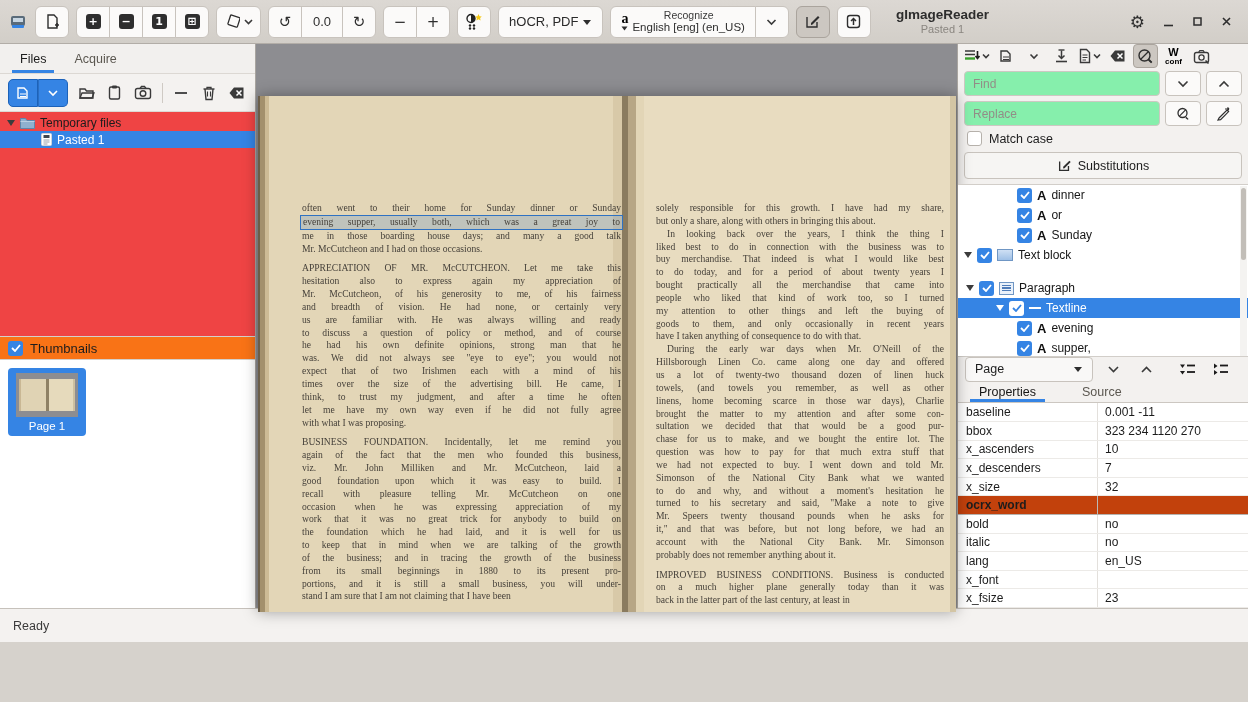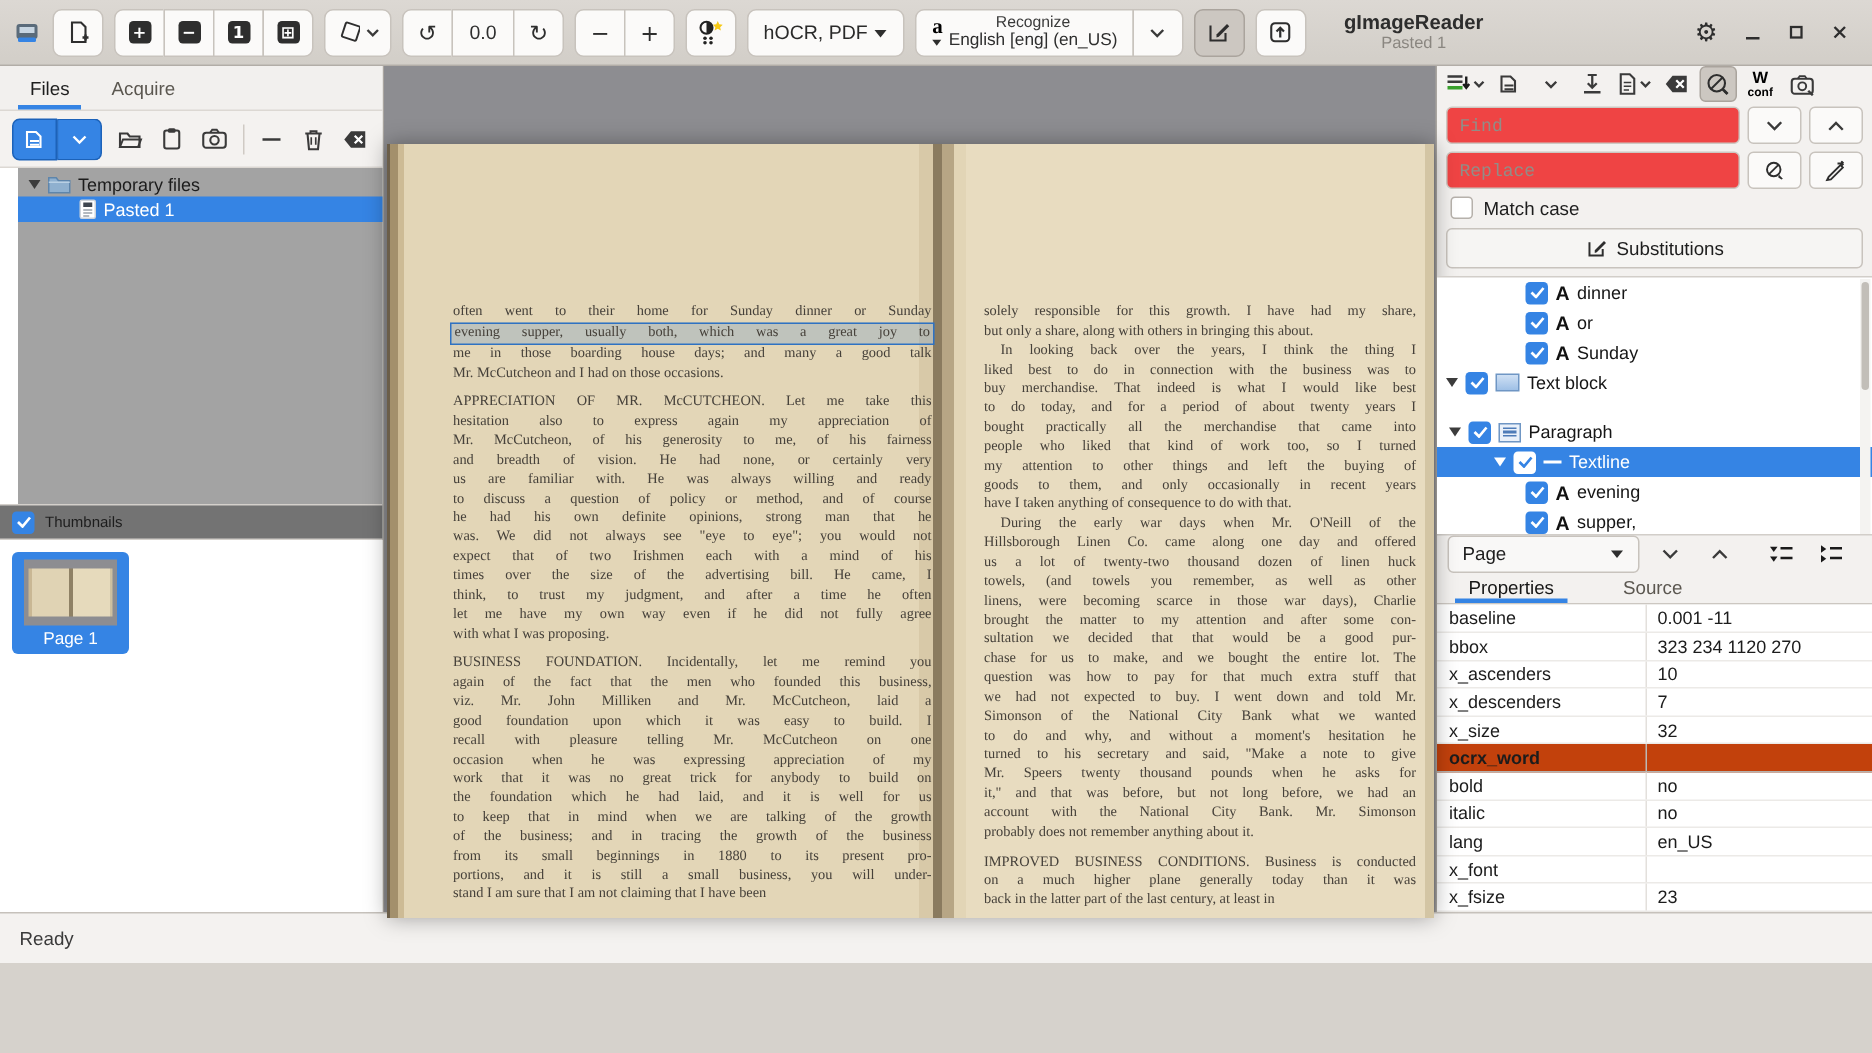--- a/index.html
+++ b/index.html
@@ -39,26 +39,26 @@
   .lp-tab { padding:0 14px; display:flex; align-items:center; font-size:12.5px; color:#5b5750; position:relative; }
   .lp-tab.active { color:#1d1d1d; }
   .lp-tab.active::after { content:""; position:absolute; left:6px; right:6px; bottom:0; height:3px; background:#3584e4; }
   .lp-toolbar { height:38px; display:flex; align-items:center; gap:9px; padding:0 8px; background:#f4f2f0; border-bottom:1px solid #dcd8d3; }
   .blue-split { display:flex; }
   .blue-btn { background:#3584e4; border:1px solid #1c62b9; height:28px; min-width:30px; display:flex; align-items:center; justify-content:center; }
   .blue-btn:first-child { border-radius:5px 0 0 5px; }
   .blue-btn:last-child { border-radius:0 5px 5px 0; border-left:1px solid #2a6fc4; }
   .lp-ico { width:26px; height:26px; display:flex; align-items:center; justify-content:center; }
   .vsep { width:1px; height:20px; background:#cfcac4; }
-  .lp-tree { height:224px; background:#a3a3a3; font-size:12px; color:#1c1c1c; padding-top:2px;margin-left:12px; }
+  .lp-tree { height:224px; background:#ef4444; font-size:12px; color:#1c1c1c; padding-top:2px; }
   .ltrow { height:17px; display:flex; align-items:center; gap:4px; }
   .ltrow.selected { background:#3584e4; color:#fff; }
   .exp { width:0; height:0; border-left:4.5px solid transparent; border-right:4.5px solid transparent; border-top:6px solid #3c3c3c; }
-  .thumb-hd { height:24px; display:flex; align-items:center; gap:7px; padding:0 8px; background:#737373;
-    border-top:1px solid #d4d0cb; border-bottom:1px solid #d4d0cb; font-size:10px; color:#1d1d1d; }
+  .thumb-hd { height:24px; display:flex; align-items:center; gap:7px; padding:0 8px; background:#f97316;
+    border-top:1px solid #d4d0cb; border-bottom:1px solid #d4d0cb; font-size:13px; color:#1d1d1d; }
   .thumb-area { flex:1; background:#fff; padding:8px; }
   .thumb-tile { width:78px; background:#3584e4; border-radius:4px; padding:5px 5px 4px; display:flex; flex-direction:column; align-items:center; gap:3px; }
   .thumb-img { width:62px; height:44px; background:#8d8d91; display:flex; align-items:center; justify-content:center; }
   .thumb-book { width:56px; height:32px; background:linear-gradient(90deg,#c9b794 0 4%,#e0d3b4 4% 48%,#8f8165 48% 53%,#e6dabc 53% 97%,#cec0a0 97%); }
   .thumb-lbl { color:#fff; font-size:11.5px; }
 
   
   #canvas { flex:1; position:relative; background:#8d8d91; border-right:1px solid #a9a5a0; }
   #book { position:absolute; left:2px; top:52px; width:698px; height:516px;
     background:linear-gradient(90deg,
@@ -78,21 +78,21 @@
 
   
   #right-panel { width:290px; background:#f3f1ef; display:flex; flex-direction:column; }
   .rp-toolbar { height:28px; display:flex; align-items:center; gap:3px; padding:0 5px; }
   .rp-ico { height:24px; min-width:25px; display:flex; align-items:center; justify-content:center; border-radius:4px; gap:1px; }
   .rp-ico.active { background:#ccc7c1; border:1px solid #aaa49d; }
   .wconf { display:flex; flex-direction:column; align-items:center; line-height:1; }
   .wconf b { font-size:11px; } .wconf span { font-size:8px; font-weight:bold; }
   .frow { display:flex; align-items:center; gap:5px; padding:3px 6px 2px; }
   .frow input { flex:1; height:25px; border:1px solid #cdc8c2; border-radius:4px; padding:0 8px; font-size:12px;
-    background:#ef4444; color:#2e2e2e; outline:none;font-family:Liberation Mono, monospace; }
+    background:#86efac; color:#2e2e2e; outline:none; }
   .frow input::placeholder { color:#928d87; }
   .sm-btn { width:36px; height:25px; background:#fbfaf9; border:1px solid #c8c3bd; border-radius:4px;
     display:flex; align-items:center; justify-content:center; }
   .match-row { display:flex; align-items:center; gap:7px; padding:3px 9px 4px; font-size:12.5px; color:#1d1d1d; }
   .cb-empty { width:15px; height:15px; background:#fff; border:1px solid #b6b1ab; border-radius:3px; }
   .subst-row { padding:2px 6px 5px; }
   .subst-btn { width:100%; height:27px; background:#f6f5f3; border:1px solid #c8c3bd; border-radius:4px;
     display:flex; align-items:center; justify-content:center; gap:6px; font-size:12.5px; color:#1d1d1d; }
   #ocr-tree { height:222px; background:#fff; border-top:1px solid #d2cec9; position:relative; overflow:hidden;
     font-size:12px; color:#161616; }
@@ -411,21 +411,21 @@
             <div class="bline">people who liked that kind of work too, so I turned</div>
             <div class="bline">my attention to other things and left the buying of</div>
             <div class="bline">goods to them, and only occasionally in recent years</div>
             <div class="bline lastline">have I taken anything of consequence to do with that.</div>
           </div>
           <div class="bpara">
             <div class="bline" style="padding-left: 11px;">During the early war days when Mr. O'Neill of the</div>
             <div class="bline">Hillsborough Linen Co. came along one day and offered</div>
             <div class="bline">us a lot of twenty-two thousand dozen of linen huck</div>
             <div class="bline">towels, (and towels you remember, as well as other</div>
-            <div class="bline">linens, were becoming scarce in those war days), Charlie</div>
+            <div class="bline">linens, home becoming scarce in those war days), Charlie</div>
             <div class="bline">brought the matter to my attention and after some con-</div>
             <div class="bline">sultation we decided that that would be a good pur-</div>
             <div class="bline">chase for us to make, and we bought the entire lot. The</div>
             <div class="bline">question was how to pay for that much extra stuff that</div>
             <div class="bline">we had not expected to buy. I went down and told Mr.</div>
             <div class="bline">Simonson of the National City Bank what we wanted</div>
             <div class="bline">to do and why, and without a moment's hesitation he</div>
             <div class="bline">turned to his secretary and said, "Make a note to give</div>
             <div class="bline">Mr. Speers twenty thousand pounds when he asks for</div>
             <div class="bline">it," and that was before, but not long before, we had an</div>

